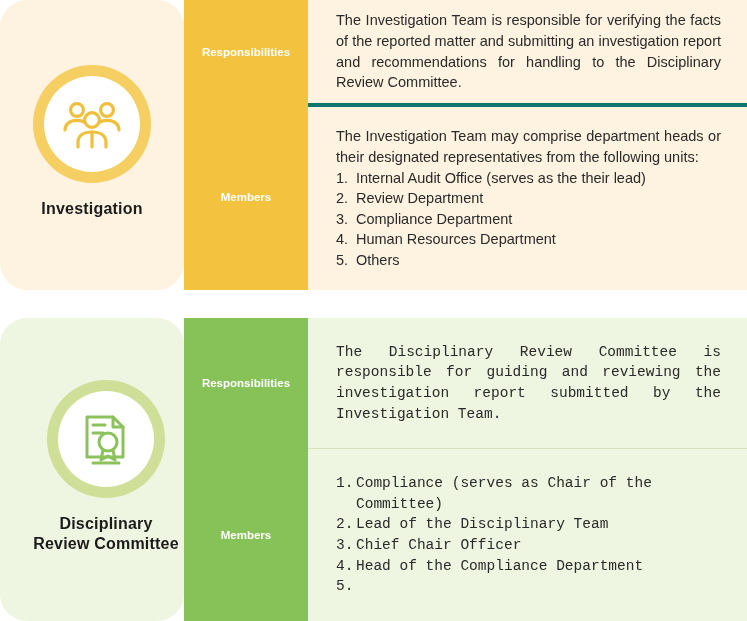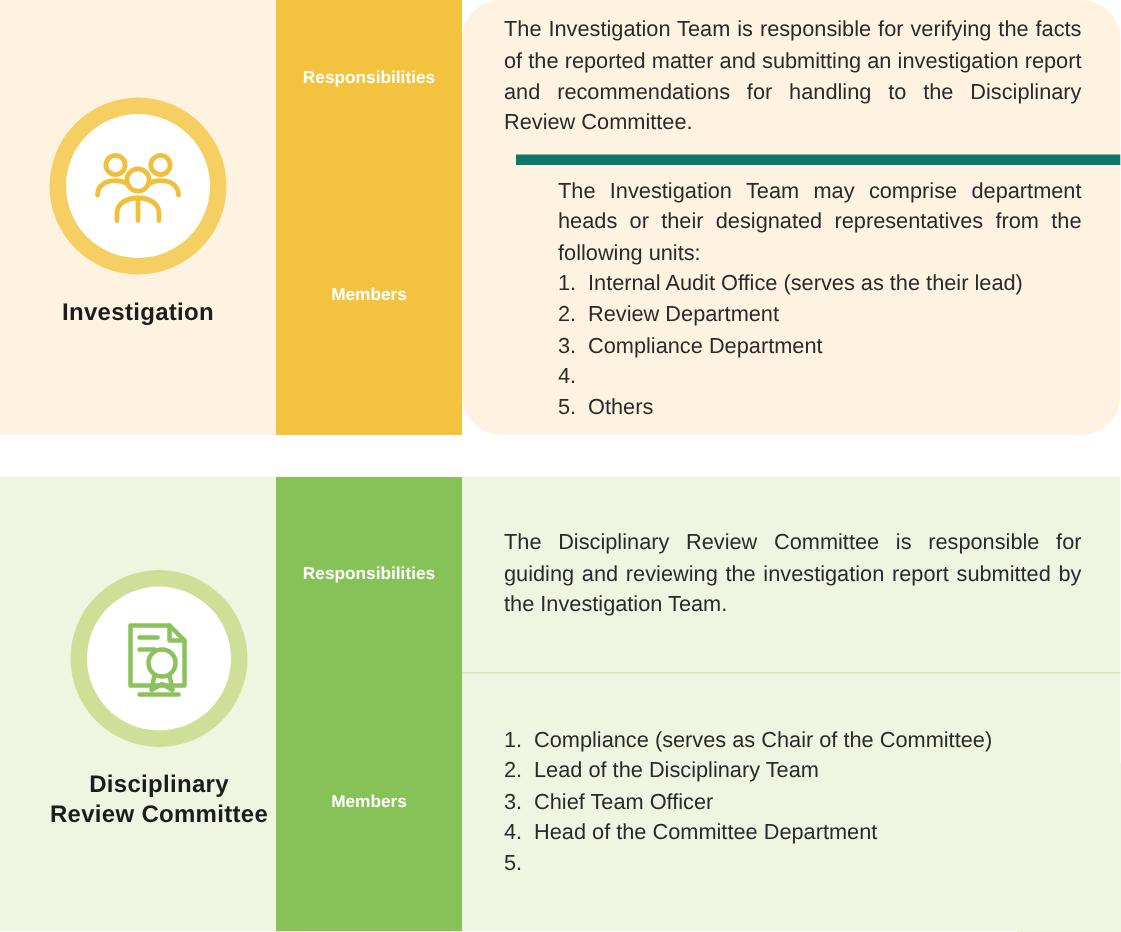--- a/index.html
+++ b/index.html
@@ -34,20 +34,21 @@
   
   .icon-panel {
     width: 184px;
     flex: 0 0 184px;
     display: flex;
     flex-direction: column;
     align-items: center;
     justify-content: center;
     box-sizing: border-box;
     padding-bottom: 6px;
+    border-radius: 27px;
   }
   .panel-a { background: #fdf3e0; }
   .panel-b { background: #eef5e0; padding-left: 28px; }
 
   .circle {
     width: 118px;
     height: 118px;
     border-radius: 50%;
     display: flex;
     align-items: center;
@@ -97,34 +98,34 @@
     box-sizing: border-box;
     padding: 4px 6px;
   }
 
   
   .text-col {
     flex: 1 1 auto;
     display: flex;
     flex-direction: column;
   }
-  .text-a { background: #fdf3e0; border-radius: 26px; }
-  .text-b { background: #eef5e0; }
+  .text-a { background: #fdf3e0; }
+  .text-b { background: #eef5e0; font-family: Liberation Mono, monospace; }
 
   .text-cell {
     box-sizing: border-box;
     padding: 0 26px 0 28px;
     display: flex;
     flex-direction: column;
     justify-content: center;
     font-size: 14.5px;
     color: #2a2a2a;
     line-height: 1.42;
   }
-  .divider-a { border-top: 7px solid #0f766e; margin-left: 36px; }
+  .divider-a { border-top: 4px solid #0f766e; }
   .divider-b { border-top: 1px solid #d7e3bd; }
 
   .para { margin: 0; text-align: justify; }
 
   .num-list {
     margin: 0;
     padding: 0;
     list-style: none;
   }
   .num-list li {
@@ -192,20 +193,21 @@
           <li>
               <span class="n">2.</span>
               <span>Review Department</span>
             </li>
           <li>
               <span class="n">3.</span>
               <span>Compliance Department</span>
             </li>
           <li>
               <span class="n">4.</span>
+              <span>Human Resources Department</span>
             </li>
           <li>
               <span class="n">5.</span>
               <span>Others</span>
             </li>
         </ul>
       </div>
     </div>
   </section>
 
@@ -247,25 +249,25 @@
           <li>
               <span class="n">1.</span>
               <span>Compliance (serves as Chair of the Committee)</span>
             </li>
           <li>
               <span class="n">2.</span>
               <span>Lead of the Disciplinary Team</span>
             </li>
           <li>
               <span class="n">3.</span>
-              <span>Chief Team Officer</span>
+              <span>Chief Chair Officer</span>
             </li>
           <li>
               <span class="n">4.</span>
-              <span>Head of the Committee Department</span>
+              <span>Head of the Compliance Department</span>
             </li>
           <li>
               <span class="n">5.</span>
             </li>
         </ul>
       </div>
     </div>
   </section>
 
 </div>

